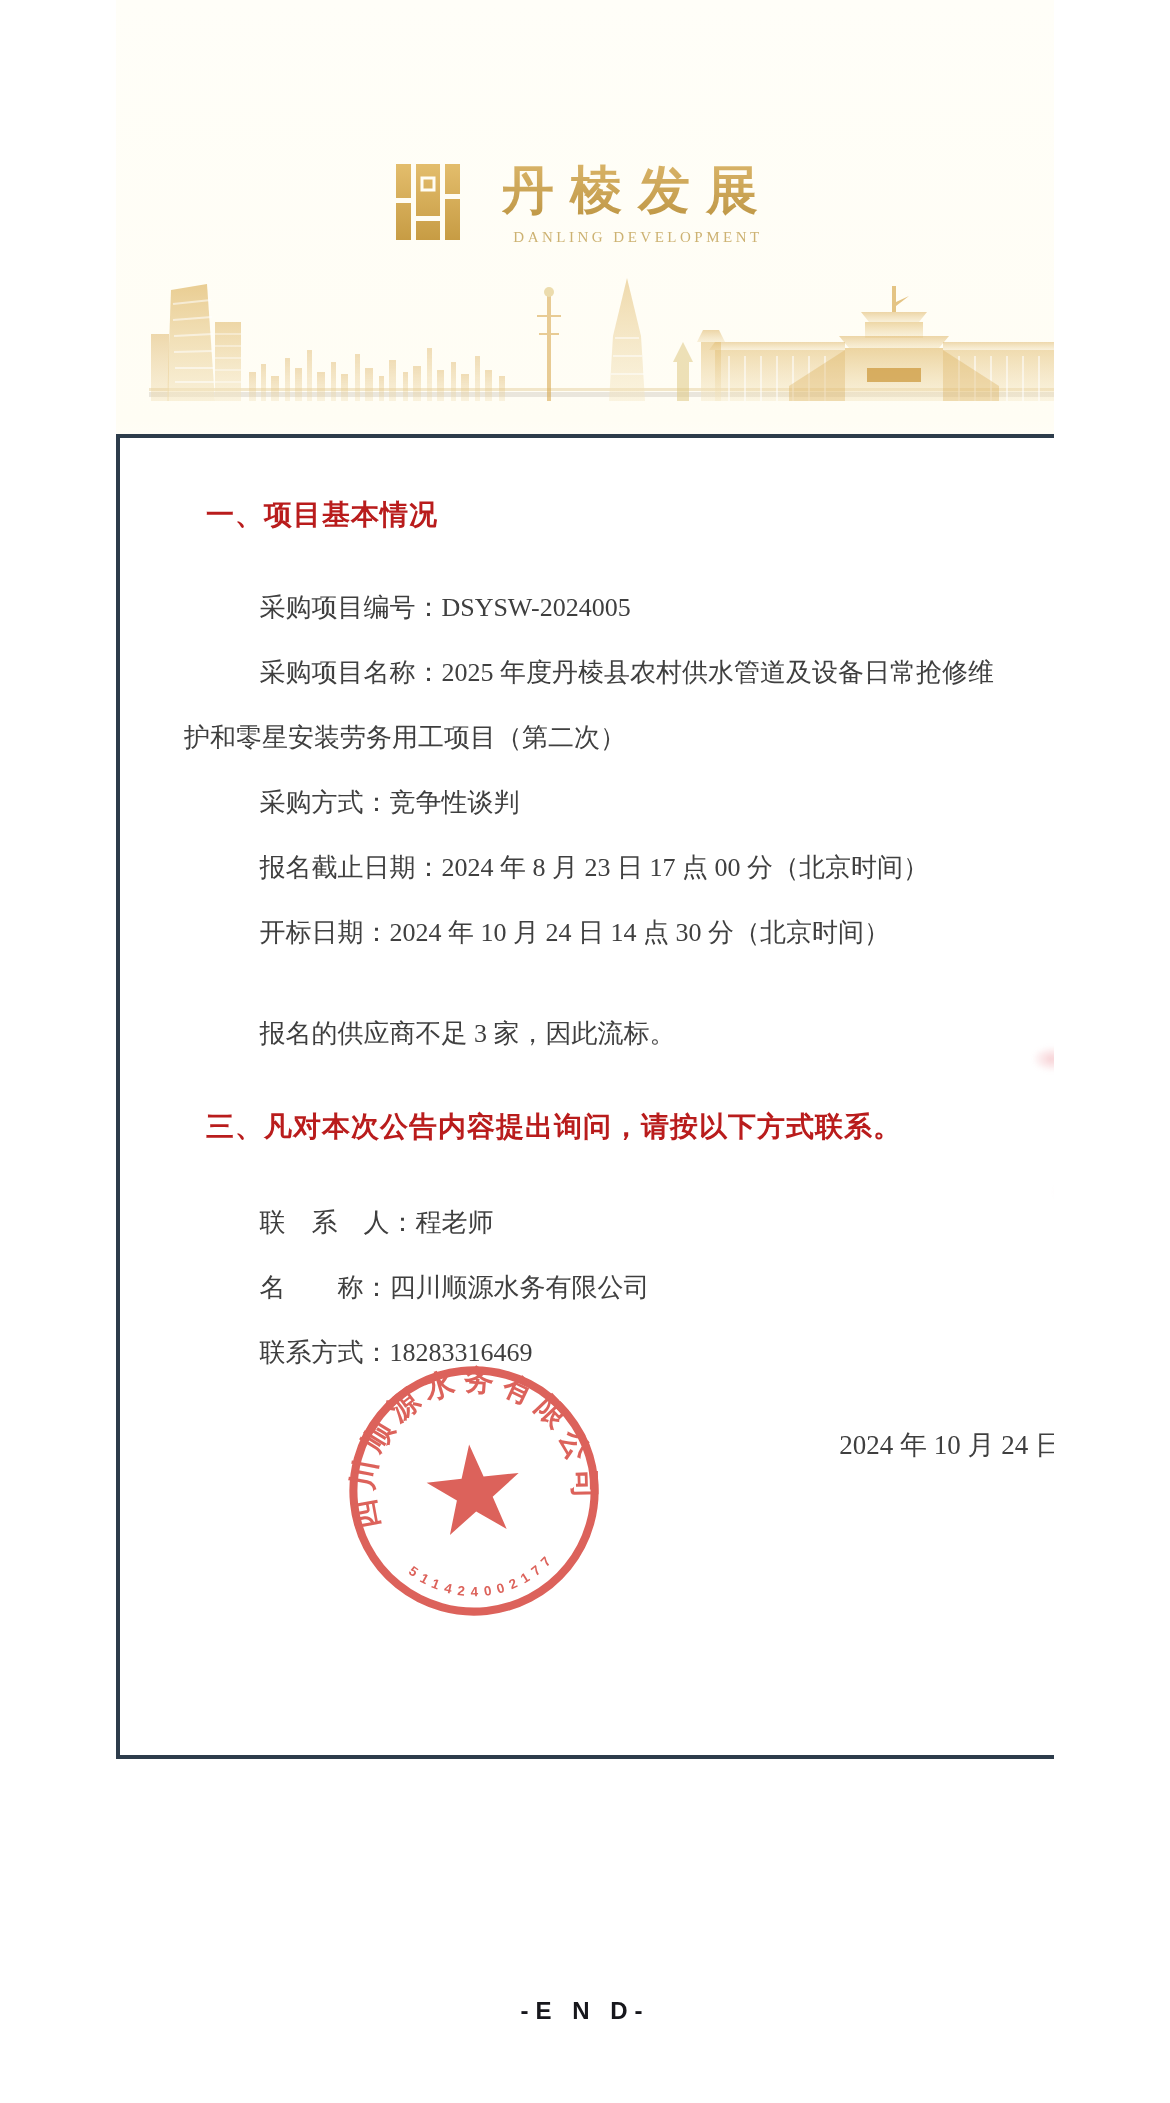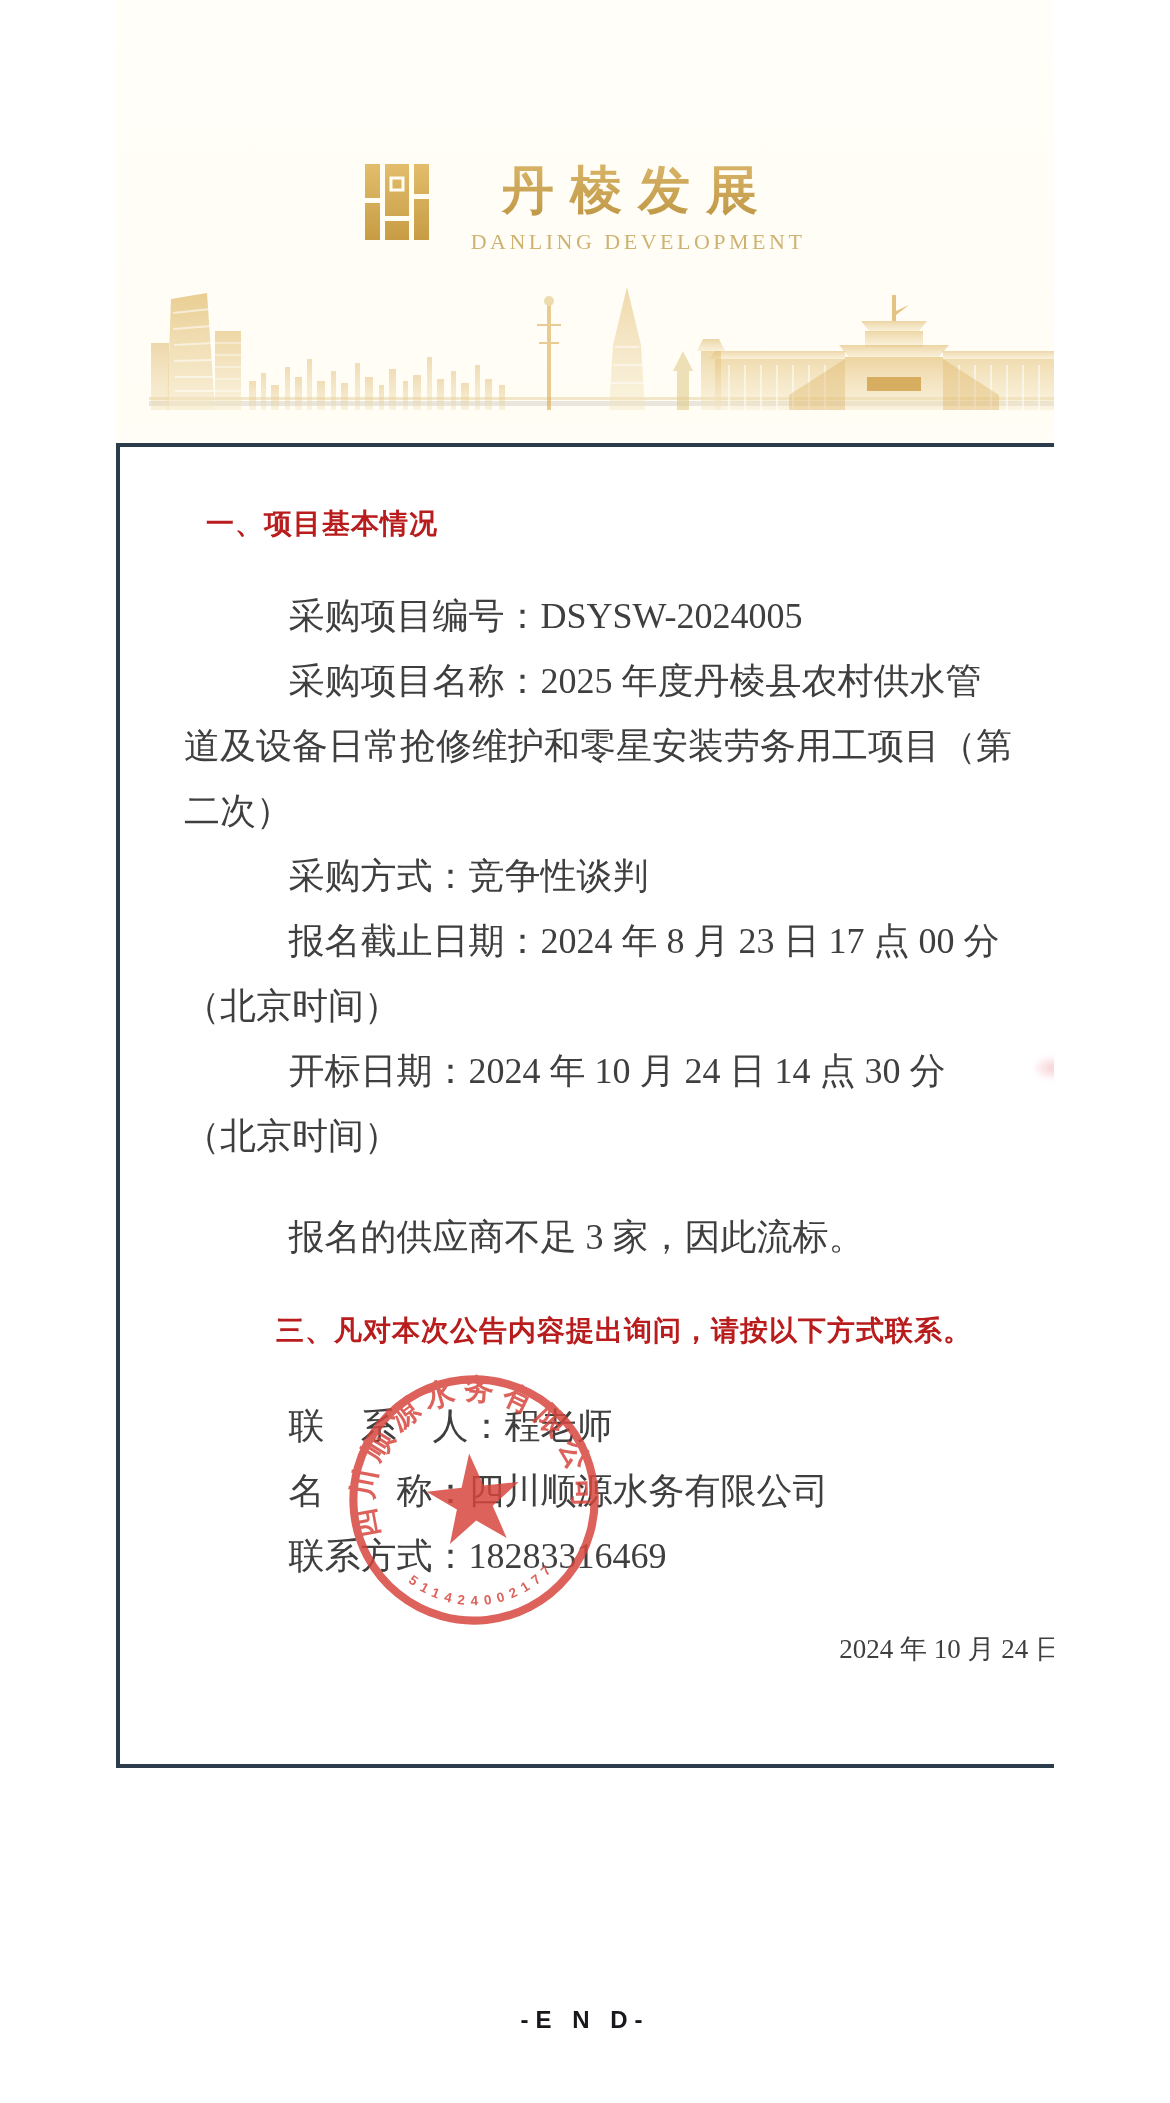--- a/index.html
+++ b/index.html
@@ -20,21 +20,21 @@
   .brand-text { text-align:center; }
   .brand-cn {
     font-size:52px; font-weight:bold; letter-spacing:16px;
     color:#c9a455;
     background:linear-gradient(180deg,#d9b468,#bf9746);
     -webkit-background-clip:text; background-clip:text; -webkit-text-fill-color:transparent;
     line-height:1.1; white-space:nowrap;
   }
   .brand-en {
     margin-top:10px; font-family:"Liberation Serif","DejaVu Serif",serif;
-    font-size:22px; letter-spacing:3.5px; color:#cdb272; white-space:nowrap;
+    font-size:15px; letter-spacing:3.5px; color:#cdb272; white-space:nowrap;
   }
 
   
   .skyline-wrap { margin-top:30px; padding:0 33px; }
   .skyline-wrap svg { display:block; width:1104px; height:125px; }
 
   
   .doc-box {
     position:relative;
     width:1050px; height:1325px;
@@ -47,26 +47,26 @@
     font-size:46px; font-weight:bold; color:#2b2b2b;
     letter-spacing:6px; line-height:56px;
   }
   .sec-heading {
     margin:58px 120px 0 86px;
     font-family:"Liberation Sans","DejaVu Sans",sans-serif;
     font-size:28px; font-weight:bold; color:#b91c1c;
     line-height:37px; letter-spacing:1px;
   }
   .sec-heading.h2 { margin-top:44px; }
-  .sec-heading.h3 { margin-top:42px;text-align:center; }
+  .sec-heading.h3 { margin-top:42px; }
   .para-group { margin-top:36px; }
   .para-group.first { margin-top:42px; }
   .para-group p {
     margin:0 150px 0 64px;
-    font-size:36px; color:#3f3f3f; line-height:65px;
+    font-size:26px; color:#3f3f3f; line-height:65px;
     text-indent:2.9em; white-space:pre-wrap;
   }
   .contact-group { margin-top:45px; }
   .doc-date {
     margin-top:28px;
     padding-right:100px;
     text-align:right;
     font-size:27px; color:#3f3f3f; line-height:65px;
   }
 

